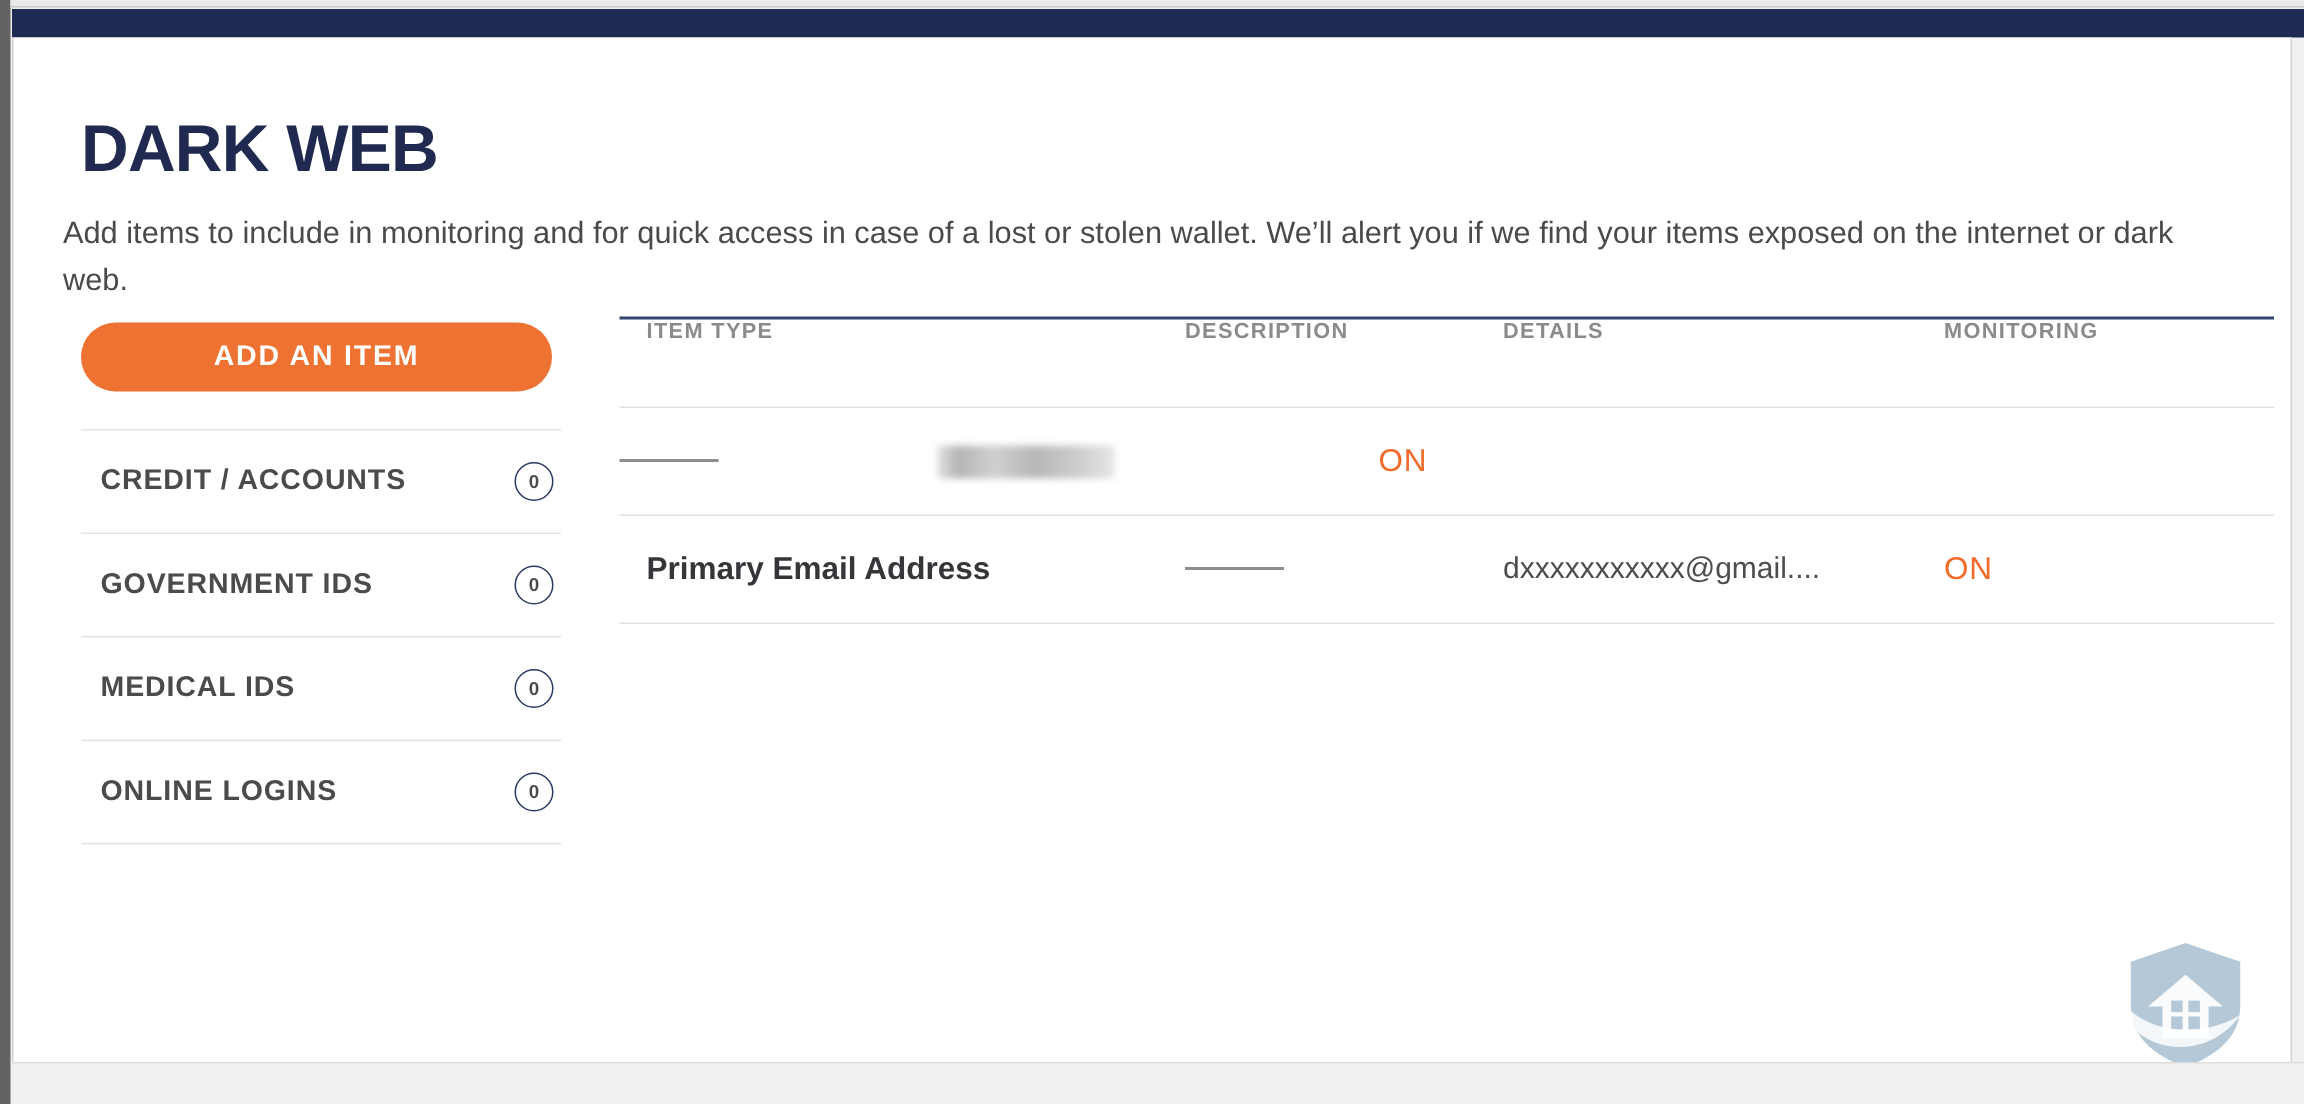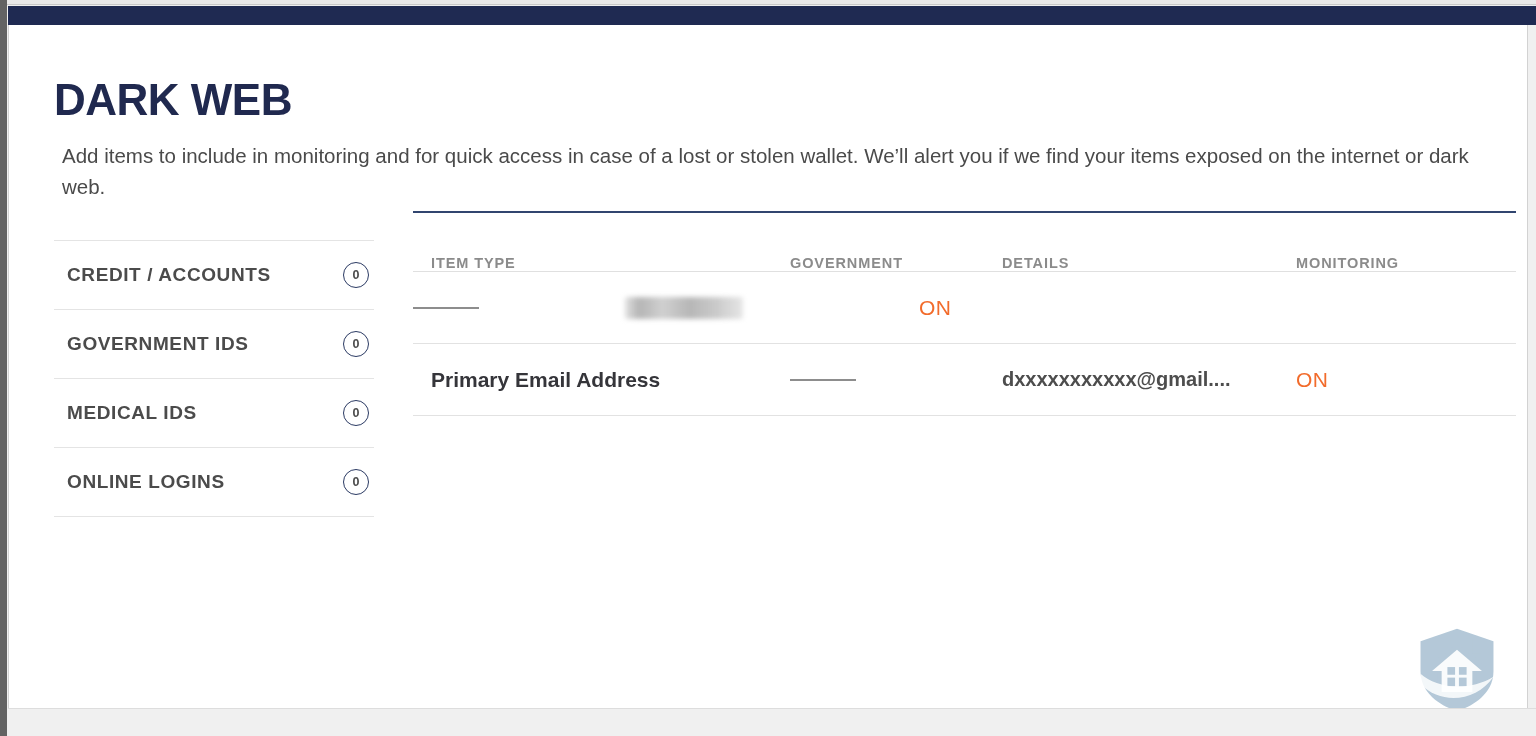--- a/index.html
+++ b/index.html
@@ -85,21 +85,21 @@
     top: 24px;
     font-size: 44px;
     font-weight: bold;
     letter-spacing: -0.5px;
     color: #20294f;
     line-height: 1;
   }
 
   #page-description {
     position: absolute;
-    left: 53px;
+    left: 33px;
     top: 94px;
     width: 1440px;
     font-size: 20.5px;
     line-height: 31px;
     color: #4a4a4a;
   }
 
   
   #sidebar {
     position: absolute;
@@ -173,21 +173,21 @@
     width: 1103px;
   }
 
   #table-header-rule {
     height: 2px;
     background: #31456f;
   }
 
   #table-header-row {
     display: flex;
-    align-items: flex-end;
+    align-items: flex-start;
     height: 58px;
     border-bottom: 1px solid #e0e0e0;
   }
 
   .col-head {
     font-size: 14.5px;
     font-weight: bold;
     letter-spacing: 0.9px;
     color: #8b8b8b;
   }
@@ -214,21 +214,20 @@
     display: inline-block;
     width: 66px;
     height: 2px;
     background: #8d8d8d;
     vertical-align: middle;
   }
 
   .cell-details-text {
     font-size: 20px;
     color: #4d4d4d;
-    font-weight: bold;
   }
 
   .cell-details-redacted {
     display: inline-block;
     width: 118px;
     height: 22px;
     border-radius: 2px;
     background: linear-gradient(90deg,
        rgba(200,200,200,0.55) 0%,
        rgba(168,168,168,0.85) 12%,
@@ -268,20 +267,21 @@
   <div id="top-navbar"></div>
 
   <div id="page-card">
 
     <h1 id="page-title">DARK WEB</h1>
 
     <p id="page-description">Add items to include in monitoring and for quick access in case of a lost or stolen wallet. We’ll alert you if we find your items exposed on the internet or dark web.</p>
 
     <div id="sidebar">
 
+      <button id="add-an-item-button">ADD AN ITEM</button>
 
       <div id="sidebar-list">
 
 
         <div class="sidebar-item">
           <span class="sidebar-item-label">CREDIT / ACCOUNTS</span>
           <span class="sidebar-item-count">0</span>
         </div>
 
         <div class="sidebar-item">
@@ -301,21 +301,21 @@
 
       </div>
     </div>
 
     <div id="items-table">
 
       <div id="table-header-rule"></div>
 
       <div id="table-header-row">
         <div class="col-head col-type">ITEM TYPE</div>
-        <div class="col-head col-desc">GOVERNMENT</div>
+        <div class="col-head col-desc">DESCRIPTION</div>
         <div class="col-head col-details">DETAILS</div>
         <div class="col-head col-monitor">MONITORING</div>
       </div>
 
       <div class="table-row">
         <div class="col-desc">
           <span class="cell-dash"></span>
         </div>
         <div class="col-details">
           <span class="cell-details-redacted"></span>

